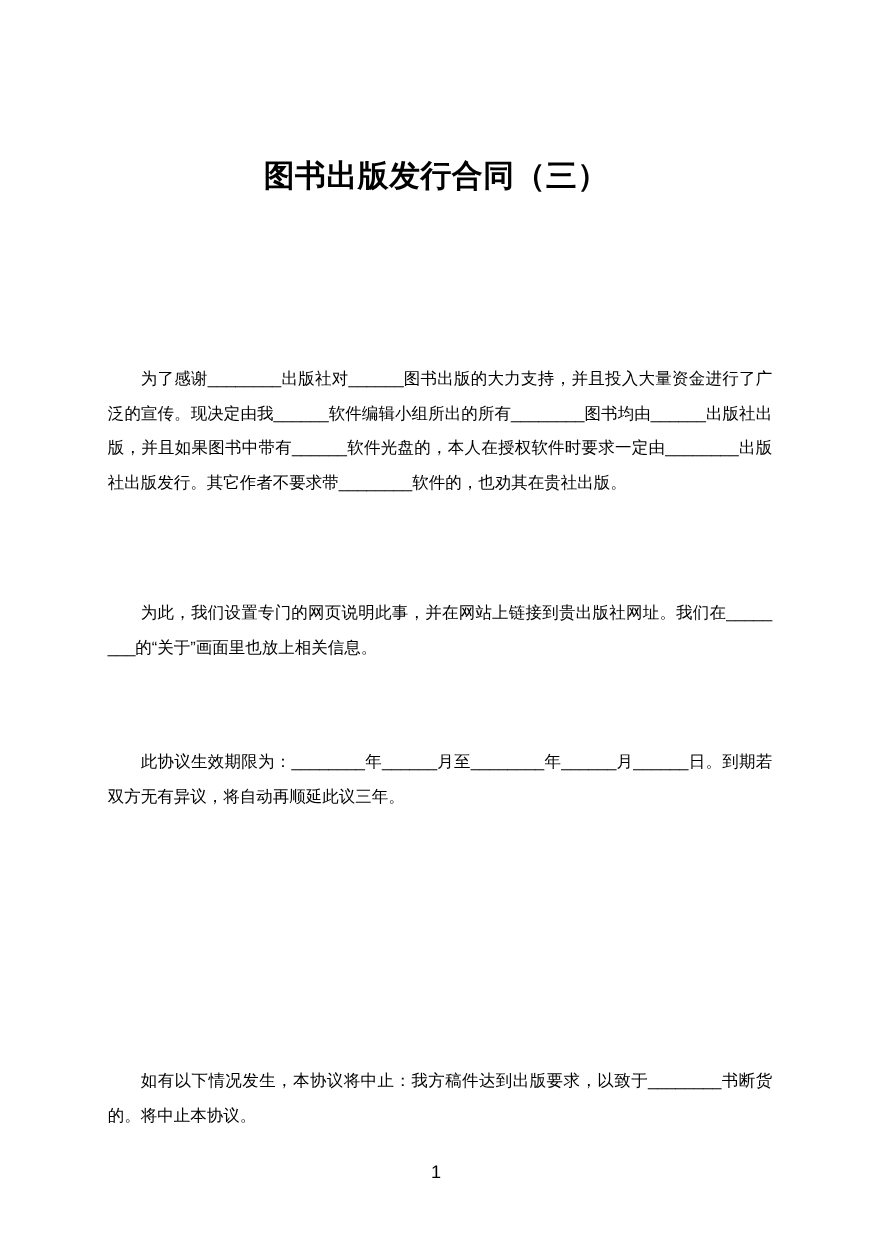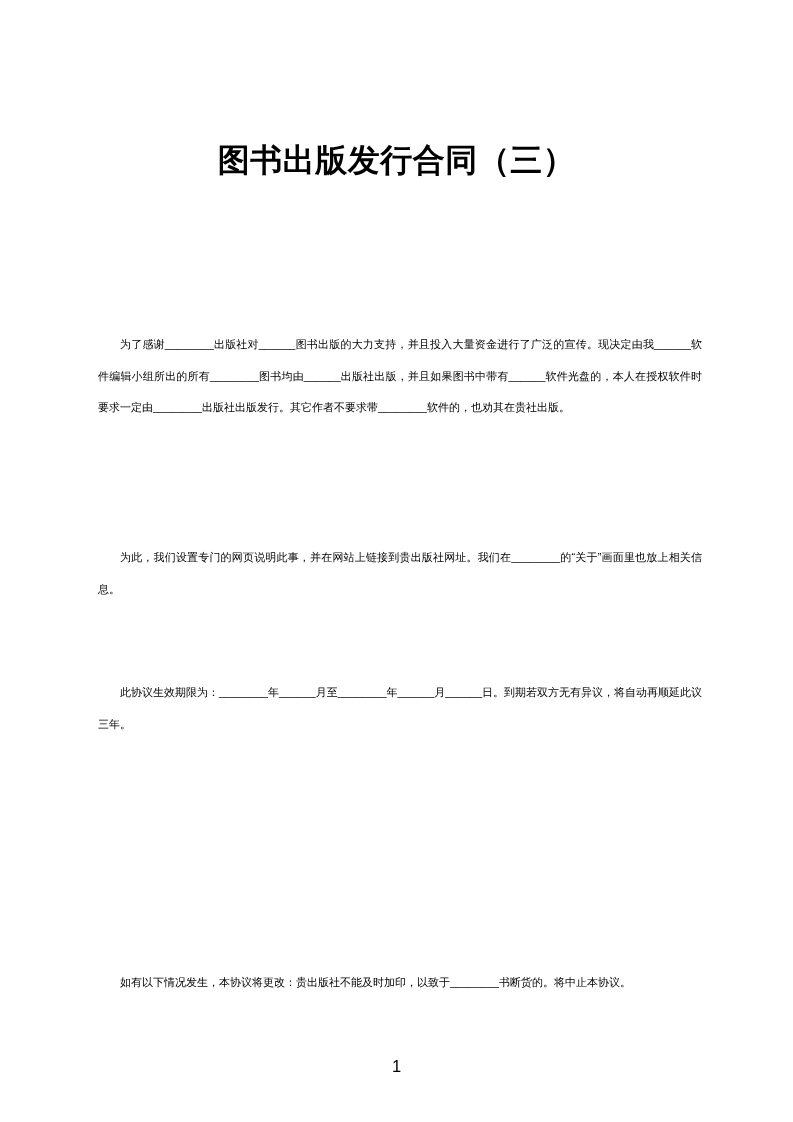--- a/index.html
+++ b/index.html
@@ -16,31 +16,31 @@
     font-family: "Liberation Sans", sans-serif;
     color: #000000;
   }
   .doc-title {
     position: absolute;
     top: 143px;
     left: 0;
     width: 100%;
     margin: 0;
     text-align: center;
-    font-size: 32px;
+    font-size: 28px;
     line-height: 34px;
     font-weight: bold;
     letter-spacing: 0.5px;
   }
   .para {
     position: absolute;
     left: 98px;
     width: 604px;
     margin: 0;
-    font-size: 11px;
+    font-size: 15px;
     line-height: 31.5px;
     text-align: justify;
     text-indent: 2em;
     word-break: break-all;
     overflow-wrap: anywhere;
   }
   .para-1 { top: 329px; }
   .para-2 { top: 542px; }
   .para-3 { top: 677px; }
   .para-4 { top: 810px; }
@@ -61,16 +61,16 @@
 <div class="page">
   <h1 class="doc-title">图书出版发行合同（三）</h1>
 
   <p class="para para-1">为了感谢________出版社对______图书出版的大力支持，并且投入大量资金进行了广泛的宣传。现决定由我______软件编辑小组所出的所有________图书均由______出版社出版，并且如果图书中带有______软件光盘的，本人在授权软件时要求一定由________出版社出版发行。其它作者不要求带________软件的，也劝其在贵社出版。</p>
 
   <p class="para para-2">为此，我们设置专门的网页说明此事，并在网站上链接到贵出版社网址。我们在________的“关于”画面里也放上相关信息。</p>
 
   <p class="para para-3">此协议生效期限为：________年______月至________年______月______日。到期若双方无有异议，将自动再顺延此议三年。</p>
 
 
-  <p class="para para-5">如有以下情况发生，本协议将更改：贵出版社不能及时加印，以致于________书断货的。将中止本协议。</p>
+  <p class="para para-5">如有以下情况发生，本协议将中止：我方稿件达到出版要求，以致于________书断货的。将中止本协议。</p>
 
   <div class="page-number">1</div>
 </div>
 
 </body></html>

